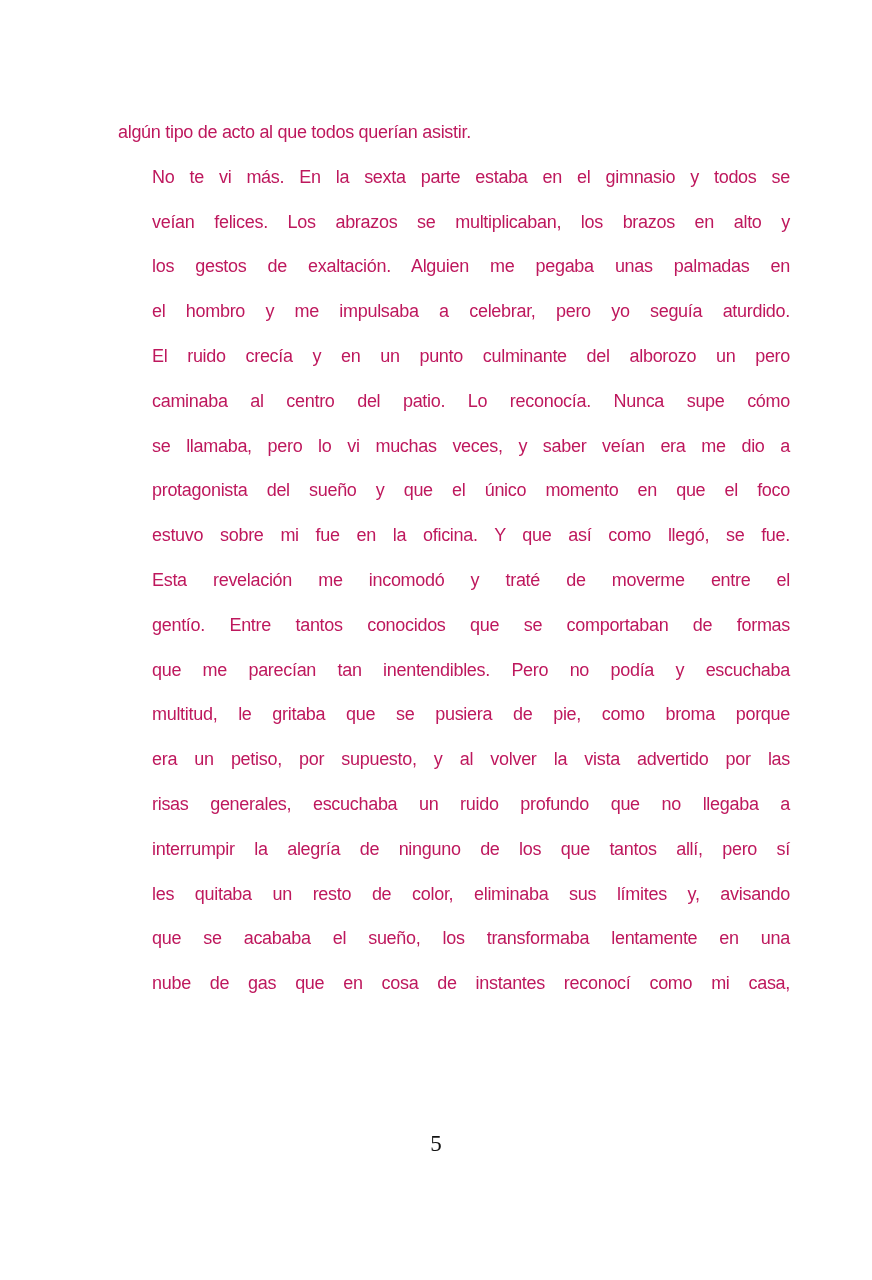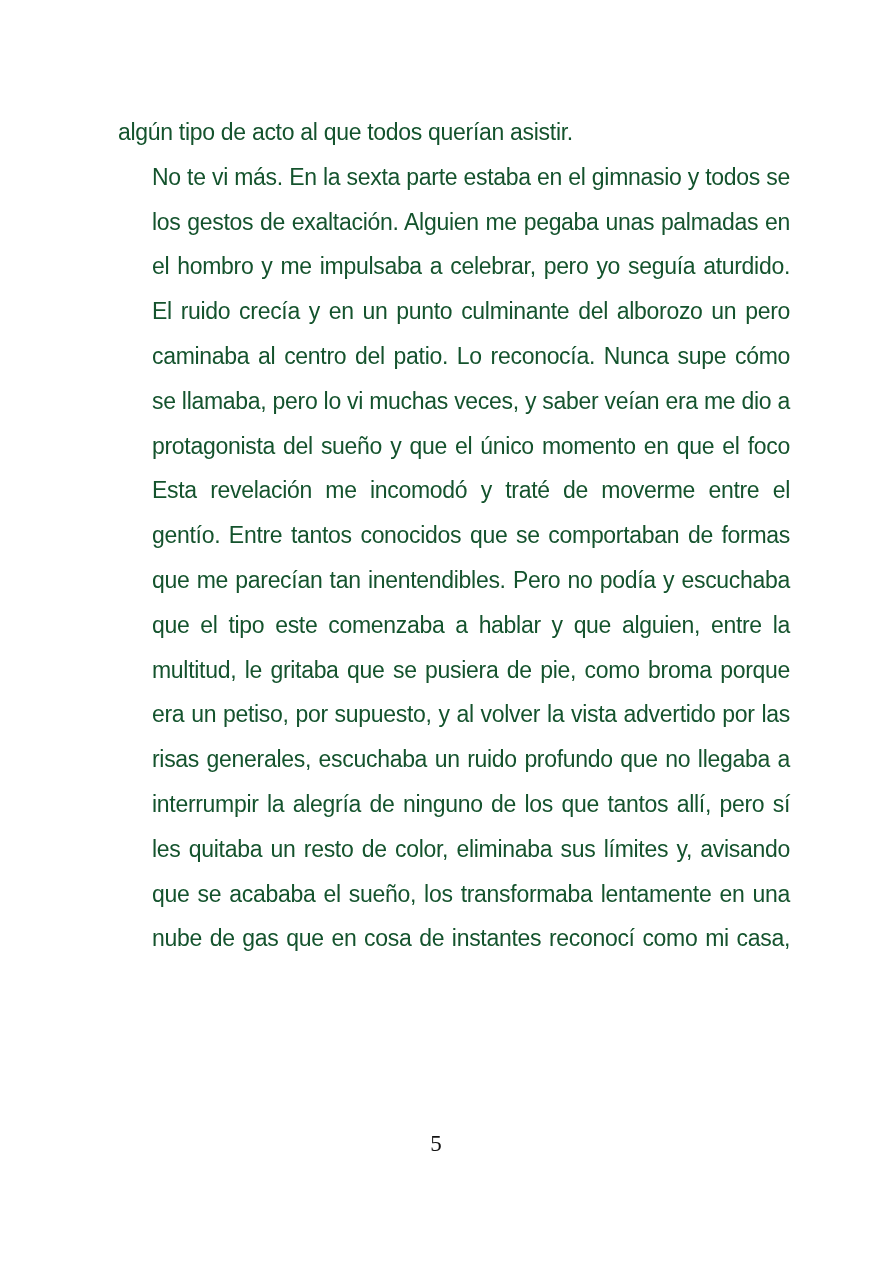--- a/index.html
+++ b/index.html
@@ -19,22 +19,22 @@
     left: 0; top: 0;
     width: 872px;
     height: 1280px;
     background: #ffffff;
   }
   .textblock {
     position: absolute;
     left: 118px;
     top: 110px;
     width: 638px;
-    color: #14532d;
-    font-size: 23px;
+    color: #be185d;
+    font-size: 18px;
     line-height: 44.8px;
     letter-spacing: -0.3px;
   }
   .para {
     margin: 0;
     padding: 0;
   }
   .line {
     display: block;
     width: 638px;
@@ -65,30 +65,31 @@
 <div class="page">
 
   <div class="textblock">
 
     <p class="para">
       <span class="line left">algún tipo de acto al que todos querían asistir.</span>
     </p>
 
     <p class="para">
       <span class="line just">No te vi más. En la sexta parte estaba en el gimnasio y todos se</span>
+      <span class="line just">veían felices. Los abrazos se multiplicaban, los brazos en alto y</span>
       <span class="line just">los gestos de exaltación. Alguien me pegaba unas palmadas en</span>
       <span class="line just">el hombro y me impulsaba a celebrar, pero yo seguía aturdido.</span>
       <span class="line just">El ruido crecía y en un punto culminante del alborozo un pero</span>
       <span class="line just">caminaba al centro del patio. Lo reconocía. Nunca supe cómo</span>
       <span class="line just">se llamaba, pero lo vi muchas veces, y saber veían era me dio a</span>
       <span class="line just">protagonista del sueño y que el único momento en que el foco</span>
+      <span class="line just">estuvo sobre mi fue en la oficina. Y que así como llegó, se fue.</span>
       <span class="line just">Esta revelación me incomodó y traté de moverme entre el</span>
       <span class="line just">gentío. Entre tantos conocidos que se comportaban de formas</span>
       <span class="line just">que me parecían tan inentendibles. Pero no podía y escuchaba</span>
-      <span class="line just">que el tipo este comenzaba a hablar y que alguien, entre la</span>
       <span class="line just">multitud, le gritaba que se pusiera de pie, como broma porque</span>
       <span class="line just">era un petiso, por supuesto, y al volver la vista advertido por las</span>
       <span class="line just">risas generales, escuchaba un ruido profundo que no llegaba a</span>
       <span class="line just">interrumpir la alegría de ninguno de los que tantos allí, pero sí</span>
       <span class="line just">les quitaba un resto de color, eliminaba sus límites y, avisando</span>
       <span class="line just">que se acababa el sueño, los transformaba lentamente en una</span>
       <span class="line just">nube de gas que en cosa de instantes reconocí como mi casa,</span>
     </p>
 
   </div>

